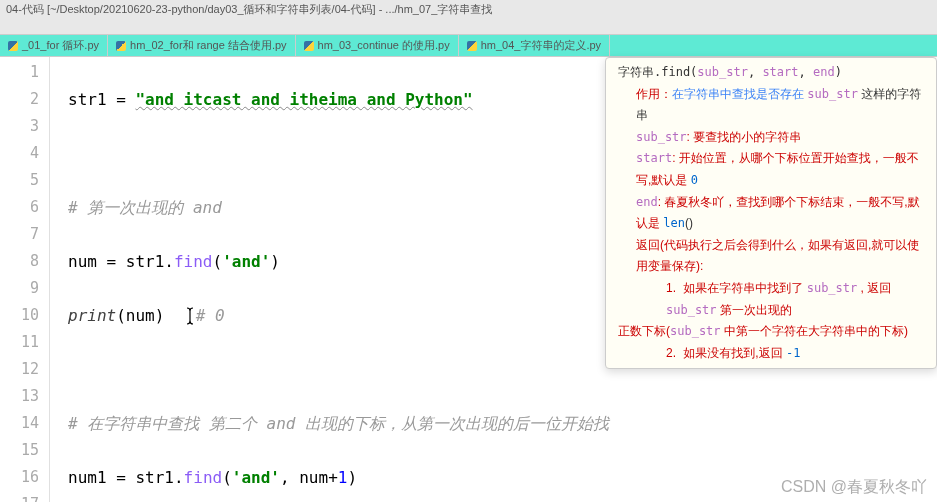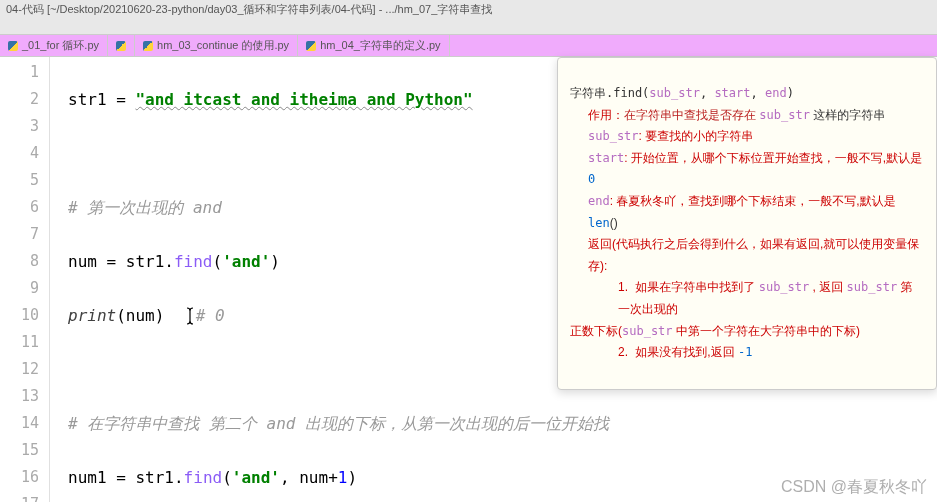--- a/index.html
+++ b/index.html
@@ -17,21 +17,21 @@
       background: #e8e8e8;
       font-size: 11px;
       color: #555;
       padding: 2px 6px;
       border-bottom: 1px solid #ccc;
       white-space: nowrap;
       overflow: hidden;
     }
     .tabs {
       display: flex;
-      background: #f0abfc;
+      background: #5eead4;
       height: 22px;
       border-bottom: 1px solid #ccc;
       font-size: 11px;
     }
     .tab {
       display: flex;
       align-items: center;
       padding: 0 8px;
       border-right: 1px solid #ccc;
       color: #555;
@@ -79,26 +79,26 @@
     .str { color: #008000; font-weight: bold; }
     .underline { text-decoration: wavy underline #888; text-decoration-thickness: 1px; }
     .comment { color: #999; font-style: italic; }
     .num { color: #0000ff; }
     .fn { color: #8b5cf6; }
     .builtin { color: #404040; font-style: italic; }
     .hint-popup {
       position: absolute;
       top: 0;
       right: 0;
-      width: 380px;
+      width: 332px;
       background: #fffef5;
       border: 1px solid #ccc;
       border-radius: 4px;
       box-shadow: 0 3px 10px rgba(0,0,0,0.15);
-      padding: 25px 12px;
+      padding: 4px 12px;
       font-size: 12px;
       line-height: 1.8;
       font-family: "Microsoft YaHei", sans-serif;
       color: #333;
       z-index: 10;
     }
     .hint-popup .mono { font-family: Consolas, Monaco, monospace; }
     .hint-popup .red { color: #cc0000; }
     .hint-popup .s-fn { color: #333; }
     .hint-popup .s-var { color: #b56cc1; }
@@ -128,20 +128,21 @@
   <span>04-代码 [~/Desktop/20210620-23-python/day03_循环和字符串列表/04-代码] - .../hm_07_字符串查找</span>
 </div>
 
 <div class="tabs">
   <div class="tab">
     <span class="tab-icon py-icon"></span>
     <span>_01_for 循环.py</span>
   </div>
   <div class="tab">
     <span class="tab-icon py-icon"></span>
+    <span>hm_02_for和 range 结合使用.py</span>
   </div>
   <div class="tab">
     <span class="tab-icon py-icon"></span>
     <span>hm_03_continue 的使用.py</span>
   </div>
   <div class="tab">
     <span class="tab-icon py-icon"></span>
     <span>hm_04_字符串的定义.py</span>
   </div>
 </div>
@@ -186,21 +187,21 @@
 
 
 
 
   </div>
 
   <div class="hint-popup">
     <div class="mono">
       <span class="s-fn">字符串</span><span>.find(</span><span class="s-var">sub_str</span><span>, </span><span class="s-var">start</span><span>, </span><span class="s-var">end</span><span>)</span>
     </div>
-    <div class="indent1 red"><span>作用：</span><span style="color:#b91c1c">在字符串中查找是否存在 </span><span class="s-var mono">sub_str</span><span style="color:#333"> 这样的字符串</span></div>
+    <div class="indent1 red"><span>作用：</span><span style="color:#3b82f6">在字符串中查找是否存在 </span><span class="s-var mono">sub_str</span><span style="color:#333"> 这样的字符串</span></div>
     <div class="indent1"><span class="s-var mono">sub_str</span><span class="red">: 要查找的小的字符串</span></div>
     <div class="indent1"><span class="s-var mono">start</span><span class="red">: 开始位置，从哪个下标位置开始查找，一般不写,默认是 </span><span class="s-kw mono">0</span></div>
     <div class="indent1"><span class="s-var mono">end</span><span class="red">: 春夏秋冬吖，查找到哪个下标结束，一般不写,默认是 </span><span class="s-kw mono">len</span><span>()</span></div>
     <div class="indent1 return-line"><span>返回(代码执行之后会得到什么，如果有返回,就可以使用变量保存):</span></div>
     <div class="indent2"><span class="idx">1.</span><span class="red"> 如果在字符串中找到了 </span><span class="s-var mono">sub_str</span><span class="red"> , 返回 </span><span class="s-var mono">sub_str</span><span class="red"> 第一次出现的</span></div>
     <div><span class="red">正数下标(</span><span class="s-var mono">sub_str</span><span class="red"> 中第一个字符在大字符串中的下标)</span></div>
     <div class="indent2"><span class="idx">2.</span><span class="red"> 如果没有找到,返回 </span><span class="s-kw mono">-1</span></div>
   </div>
 </div>
 

